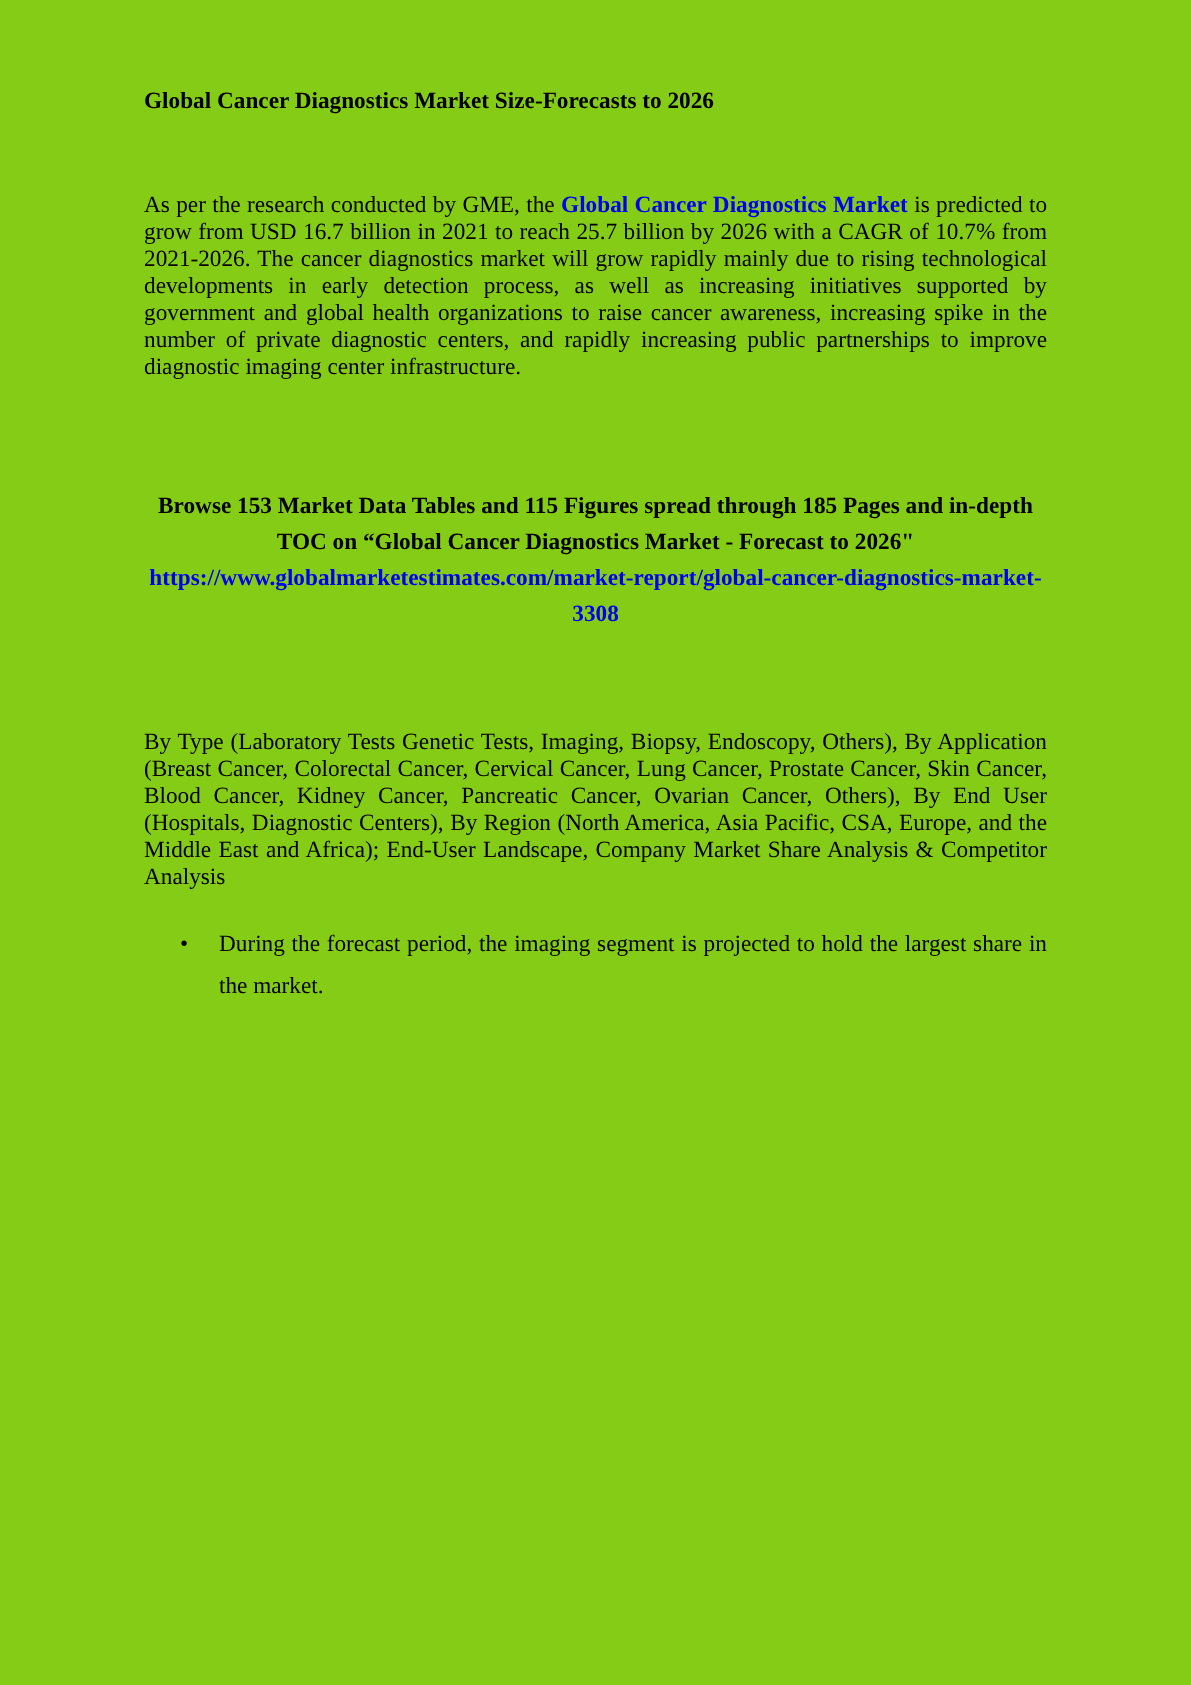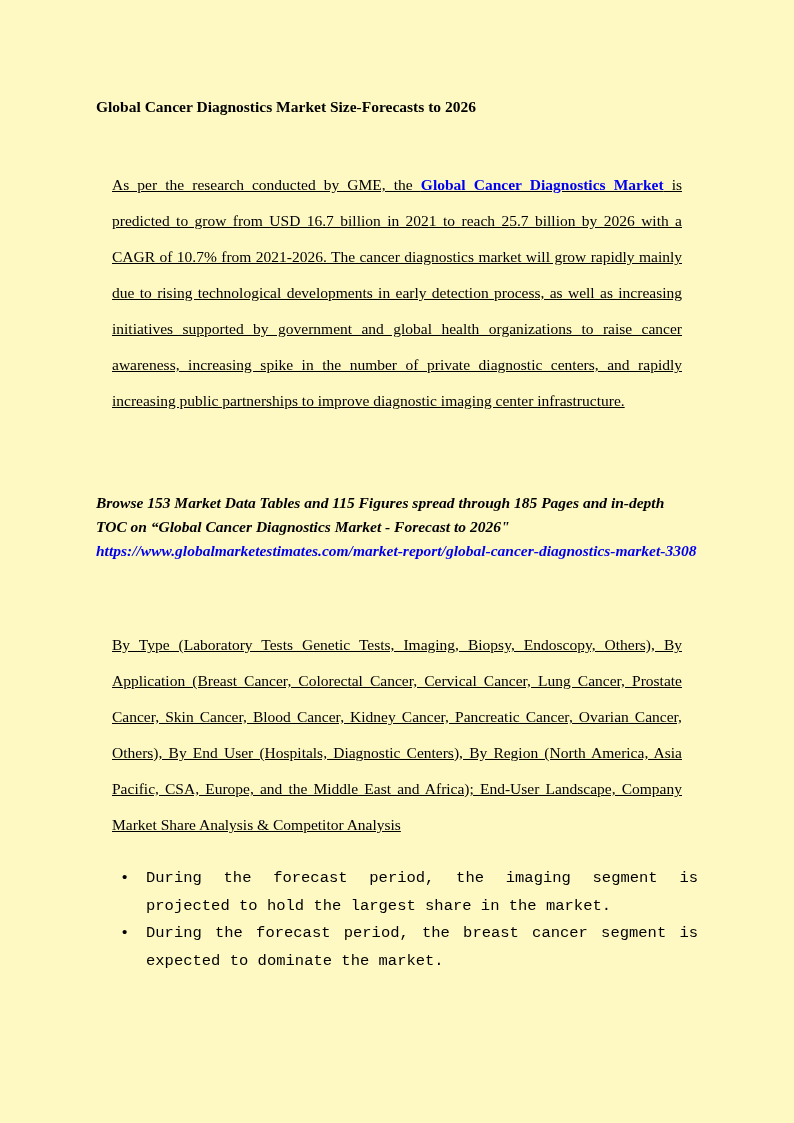--- a/index.html
+++ b/index.html
@@ -4,49 +4,47 @@
 <style>
   html, body {
     margin: 0;
     padding: 0;
     background: #FFFFFF;
   }
   .page {
     width: 794px;
     height: 1123px;
     box-sizing: border-box;
-    padding: 97px 96px 40px 96px;
-    background: #fef9c3;
+    padding: 58px 96px 40px 96px;
+    background: #84cc16;
     font-family: "Liberation Serif", serif;
     font-size: 15.5px;
     color: #000000;
     overflow: hidden;
   }
   .doc-title {
     font-size: 15.5px;
     font-weight: bold;
     margin: 0 0 50px 0;
     line-height: 1.3;
   }
   p.body {
-    margin: 16px;
-    line-height: 36px;
+    margin: 0;
+    line-height: 18px;
     text-align: justify;
-    text-decoration: underline;
   }
   p.intro {
     margin-bottom: 0;
   }
   p.browse {
     margin: 72px 0 0 0;
     font-weight: bold;
     line-height: 24px;
-    text-align: left;
+    text-align: center;
     overflow-wrap: break-word;
-    font-style: italic;
   }
   p.segmentation {
     margin-top: 64px;
   }
   .insights-heading {
     font-size: 15.5px;
     font-weight: bold;
     font-style: italic;
     margin: 30px 0 0 0;
     line-height: 1.3;
@@ -54,21 +52,20 @@
   ul.insights {
     list-style: none;
     margin: 22px 0 0 0;
     padding: 0 0 0 24px;
   }
   ul.insights li {
     position: relative;
     padding-left: 26px;
     line-height: 27.5px;
     text-align: justify;
-    font-family: Liberation Mono, monospace;
   }
   ul.insights li::before {
     content: "\2022";
     position: absolute;
     left: 0;
     top: 0;
   }
   a.doc-link {
     color: #0000EE;
     font-weight: bold;
@@ -85,16 +82,15 @@
 
   <p class="body intro"><span>As per the research conducted by GME, the </span><a class="doc-link">Global Cancer Diagnostics Market</a><span> is predicted to grow from USD 16.7 billion in 2021 to reach 25.7 billion by 2026 with a CAGR of 10.7% from 2021-2026. The cancer diagnostics market will grow rapidly mainly due to rising technological developments in early detection process, as well as increasing initiatives supported by government and global health organizations to raise cancer awareness, increasing spike in the number of private diagnostic centers, and rapidly increasing public partnerships to improve diagnostic imaging center infrastructure.</span></p>
 
   <p class="browse"><span>Browse 153 Market Data Tables and 115 Figures spread through 185 Pages and in-depth TOC on “Global Cancer Diagnostics Market - Forecast to 2026" </span><a class="doc-link">https://www.globalmarketestimates.com/market-report/global-cancer-diagnostics-market-3308</a></p>
 
   <p class="body segmentation">By Type (Laboratory Tests Genetic Tests, Imaging, Biopsy, Endoscopy, Others), By Application (Breast Cancer, Colorectal Cancer, Cervical Cancer, Lung Cancer, Prostate Cancer, Skin Cancer, Blood Cancer, Kidney Cancer, Pancreatic Cancer, Ovarian Cancer, Others), By End User (Hospitals, Diagnostic Centers), By Region (North America, Asia Pacific, CSA, Europe, and the Middle East and Africa); End-User Landscape, Company Market Share Analysis &amp; Competitor Analysis</p>
 
 
   <ul class="insights">
     <li>During the forecast period, the imaging segment is projected to hold the largest share in the market.</li>
-    <li>During the forecast period, the breast cancer segment is expected to dominate the market.</li>
   </ul>
 
 </div>
 
 </body></html>

